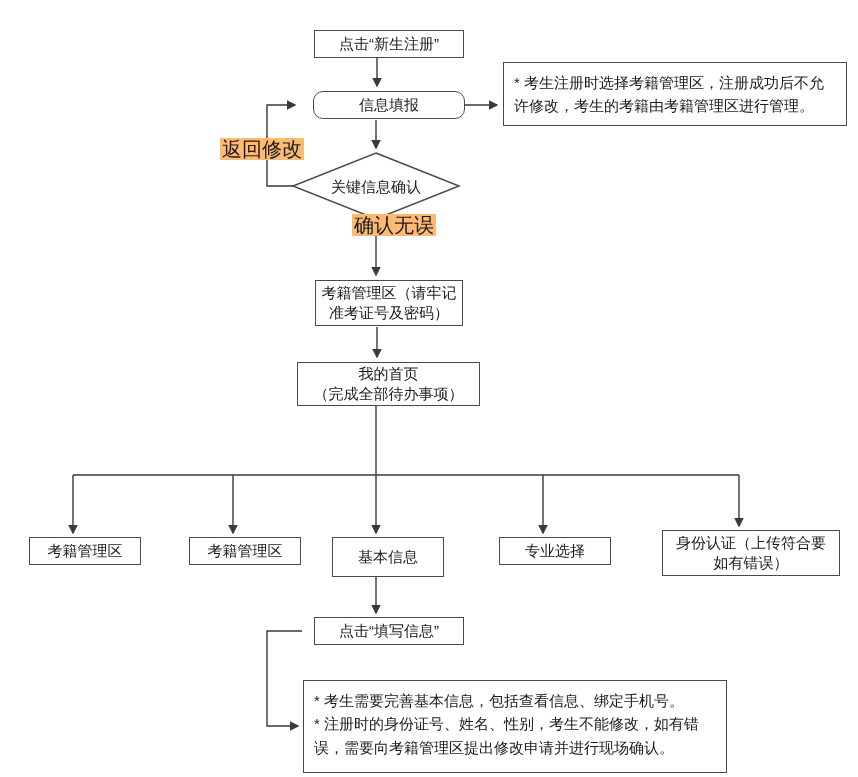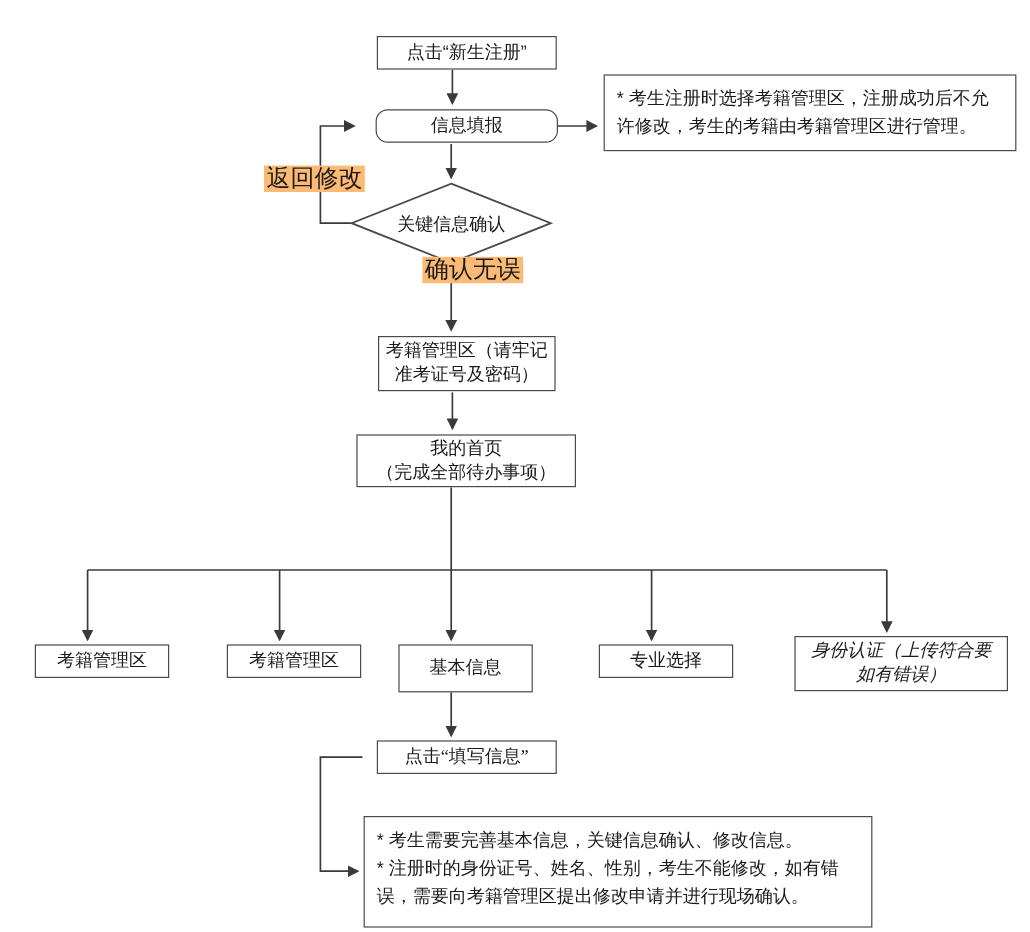--- a/index.html
+++ b/index.html
@@ -130,25 +130,25 @@
   </div>
 
   <div class="node" style="left:17px; top:537px; width:112px; height:28px;">考籍管理区</div>
 
   <div class="node" style="left:177px; top:537px; width:112px; height:28px;">考籍管理区</div>
 
   <div class="node" style="left:320px; top:537px; width:112px; height:40px;">基本信息</div>
 
   <div class="node" style="left:487px; top:537px; width:112px; height:28px;text-align:right;">专业选择</div>
 
-  <div class="node" style="left:650px; top:530px; width:178px; height:46px;font-style:italic;">
+  <div class="node" style="left:650px; top:530px; width:178px; height:46px;">
     <span>身份认证（上传符合要</span>
     <span>如有错误）</span>
   </div>
 
-  <div class="node" style="left:302px; top:617px; width:150px; height:28px;font-family:Liberation Serif, serif;">点击“填写信息”</div>
+  <div class="node" style="left:302px; top:617px; width:150px; height:28px;">点击“填写信息”</div>
 
   <div class="note" style="left:303px; top:680px; width:424px; height:93px;">
-    <div>* 考生需要完善基本信息，关键信息确认、修改信息。</div>
+    <div>* 考生需要完善基本信息，包括查看信息、绑定手机号。</div>
     <div>* 注册时的身份证号、姓名、性别，考生不能修改，如有错误，需要向考籍管理区提出修改申请并进行现场确认。</div>
   </div>
 
 </div>
 
 </body></html>

